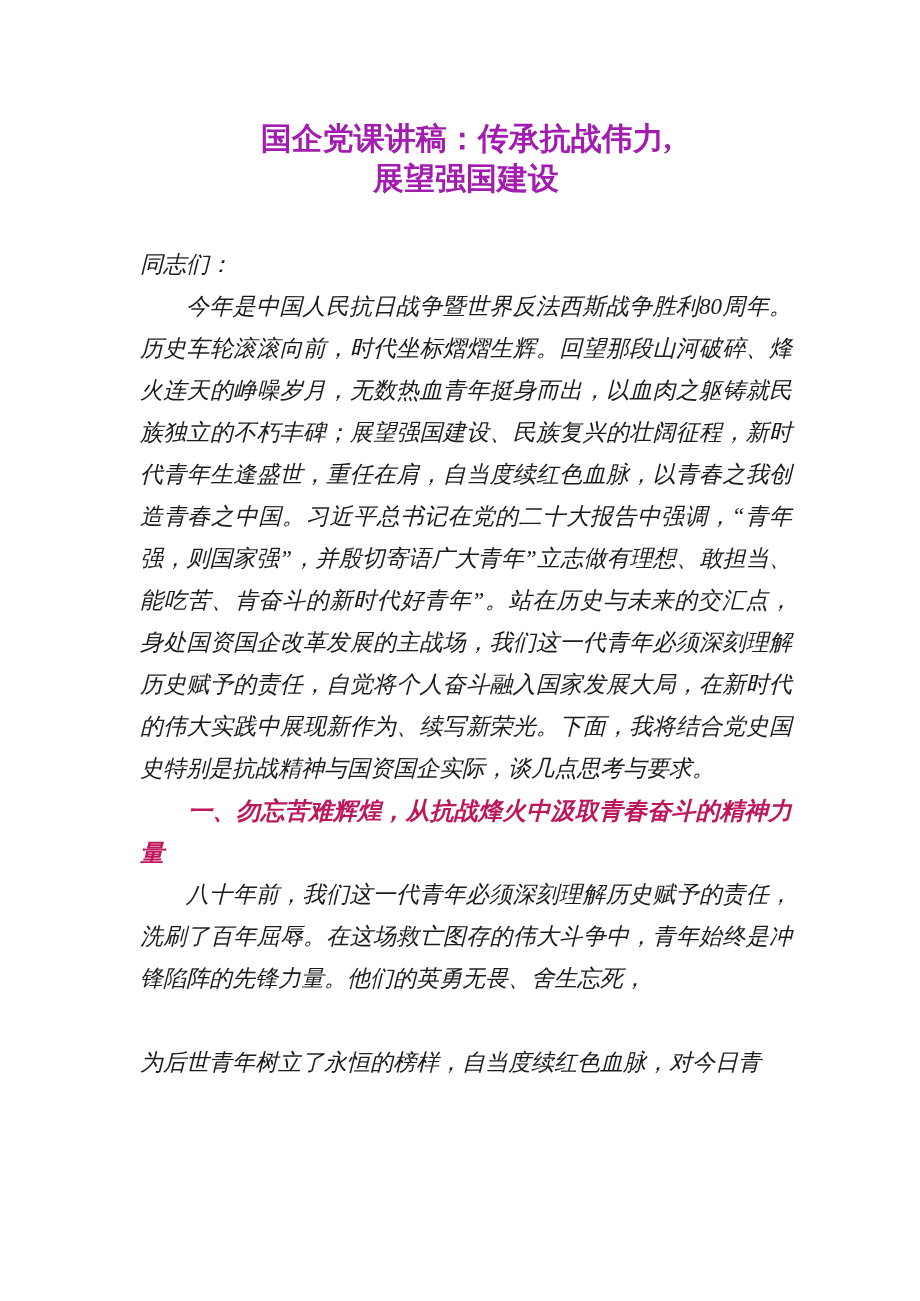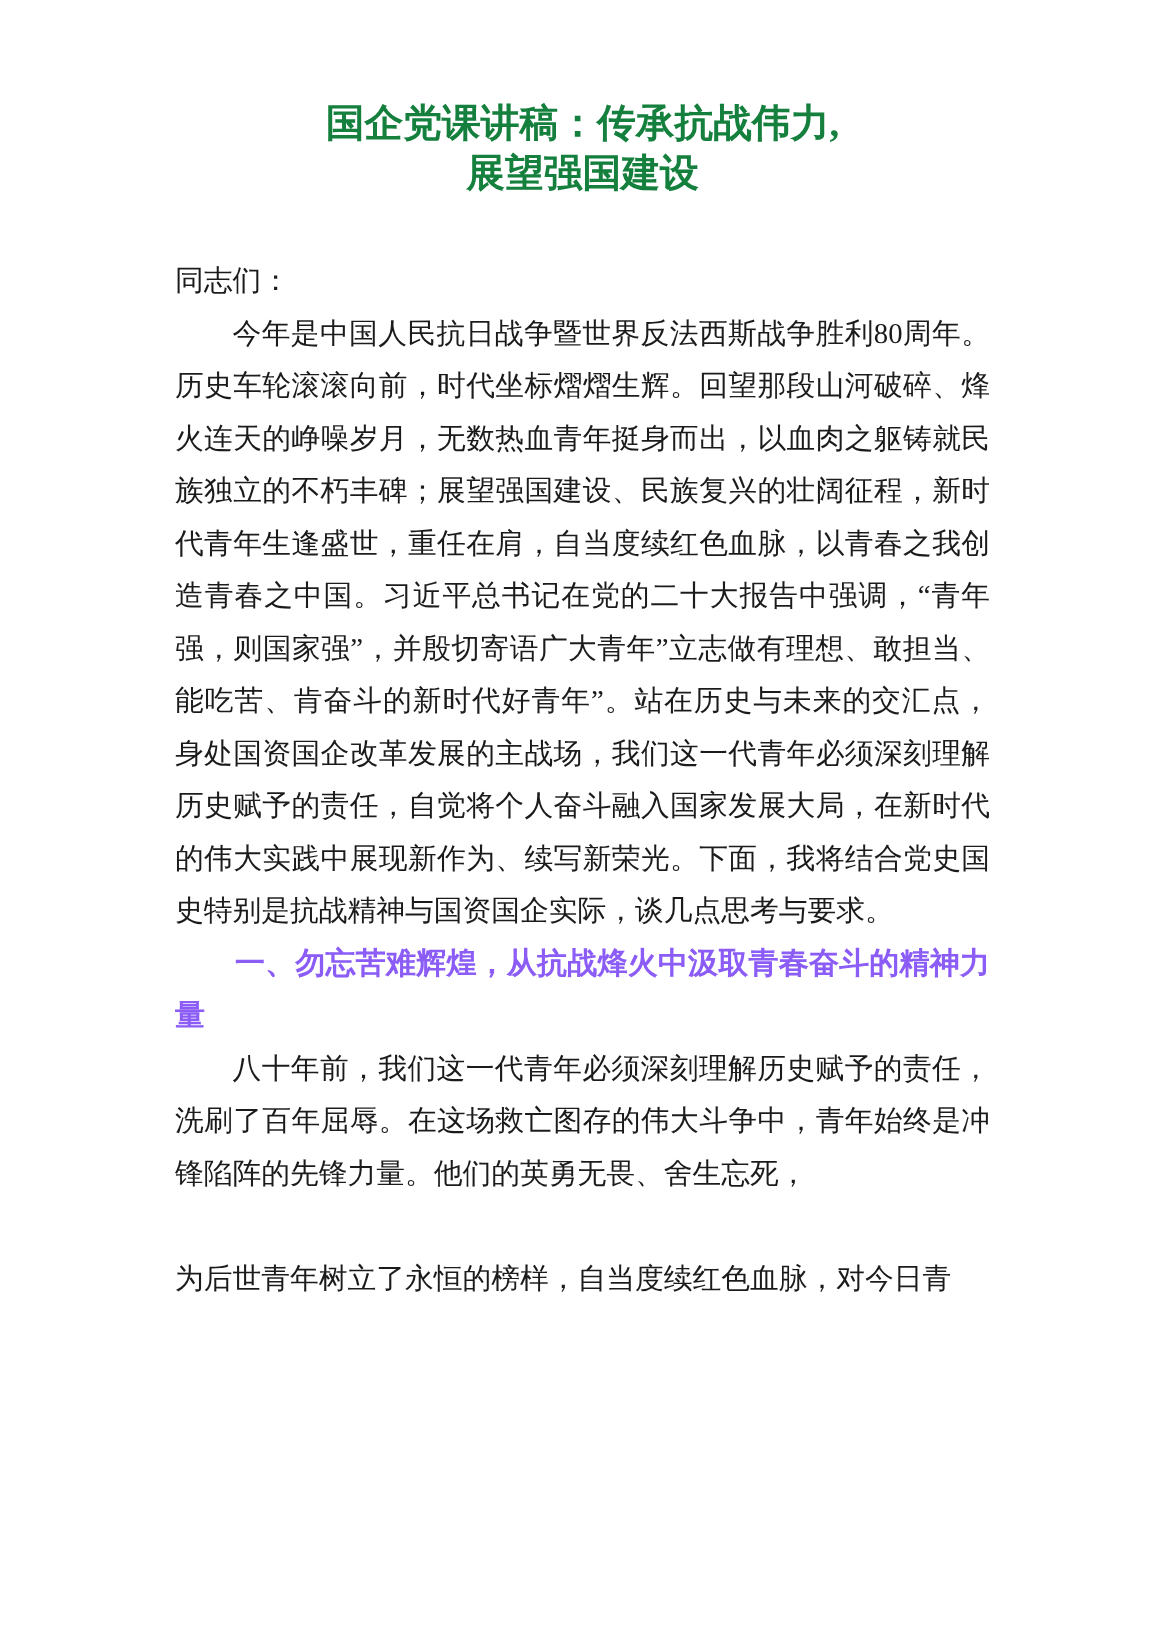--- a/index.html
+++ b/index.html
@@ -6,52 +6,53 @@
   html, body { background: #ffffff; }
   .page {
     position: relative;
     width: 920px;
     height: 1301px;
     background: #ffffff;
     overflow: hidden;
     color: #1b1b1b;
   }
   .doc-title {
-    padding-top: 79px;
+    padding-top: 119px;
     margin-left: 140px;
     width: 652px;
     text-align: center;
     font-family: "Liberation Serif", "DejaVu Serif", serif;
     font-weight: bold;
     font-size: 31px;
     line-height: 40px;
-    color: #15803d;
+    color: #a21caf;
   }
   .content {
     margin-top: 45px;
     margin-left: 140px;
     width: 652px;
     font-family: "Liberation Serif", "DejaVu Serif", serif;
     font-size: 23px;
     line-height: 42px;
     text-align: justify;
     text-justify: inter-ideograph;
     color: #1b1b1b;
+    font-style: italic;
   }
   .content p { margin: 0; }
   .salutation { text-indent: 0; }
   .para-indent { text-indent: 2em; }
   .section-heading {
     font-family: "Liberation Sans", "DejaVu Sans", sans-serif;
     font-weight: bold;
     font-size: 24px;
     line-height: 42px;
     text-indent: 2em;
     text-align: justify;
-    color: #8b5cf6;
+    color: #be185d;
   }
   .para-continued {
     margin-top: 42px !important;
     text-indent: 0;
   }
 </style>
 </head>
 <body>
 
 <div class="page">

